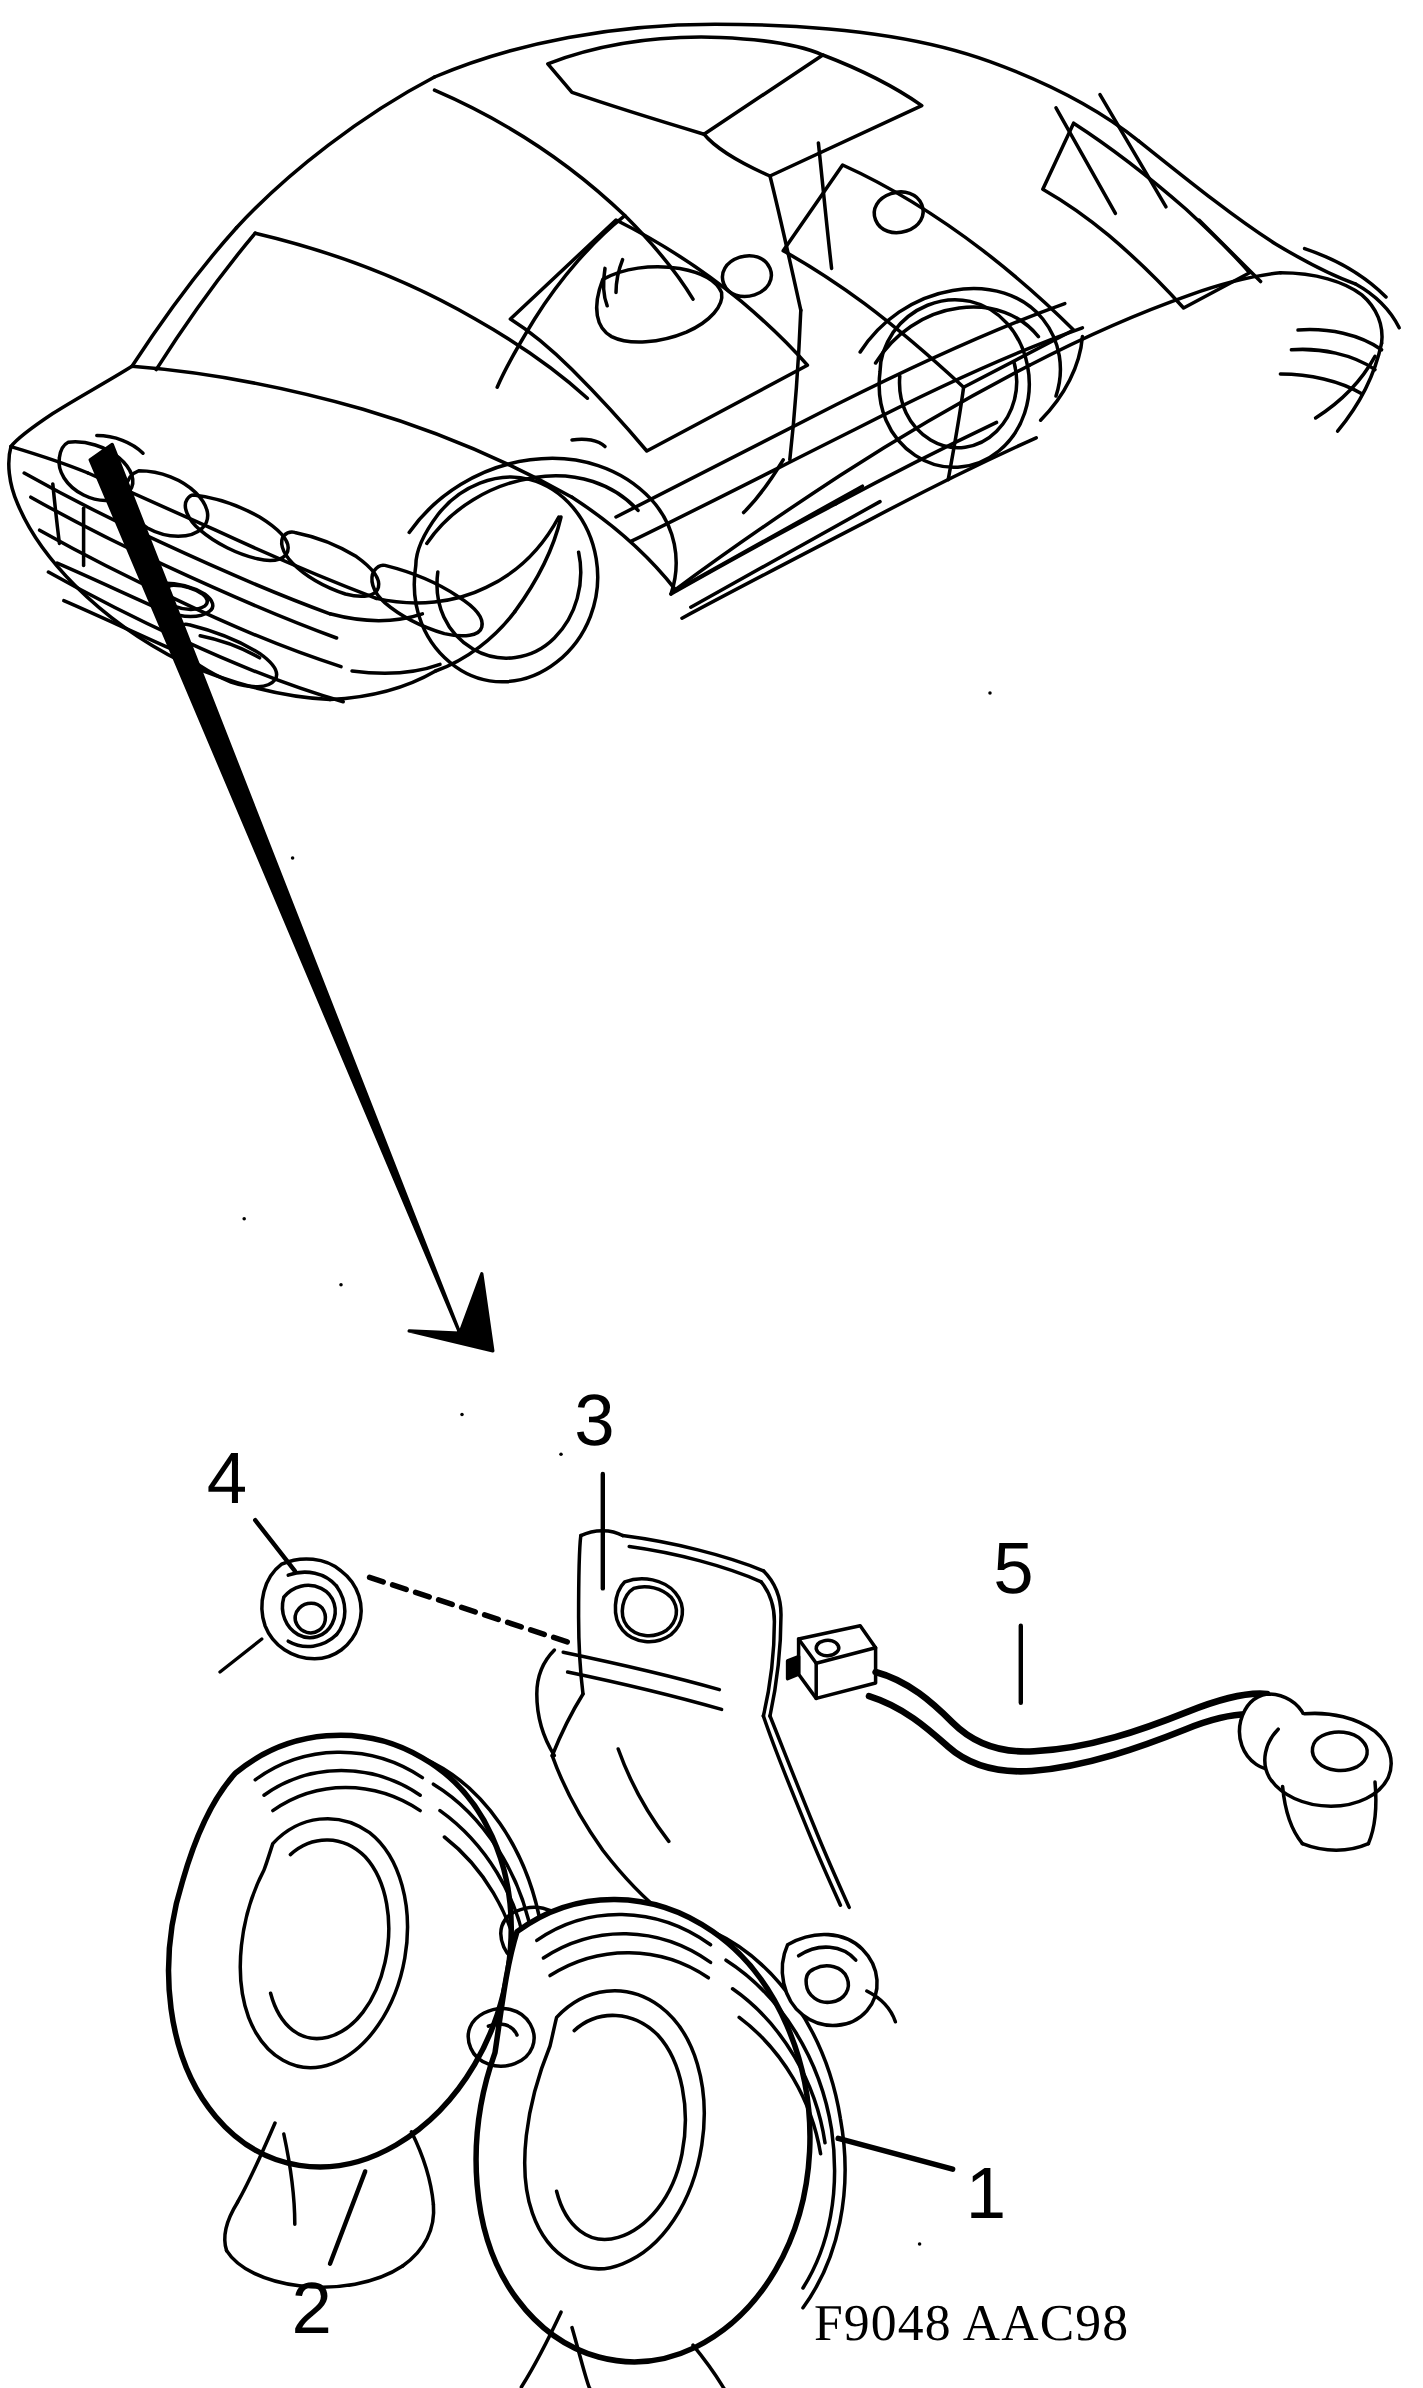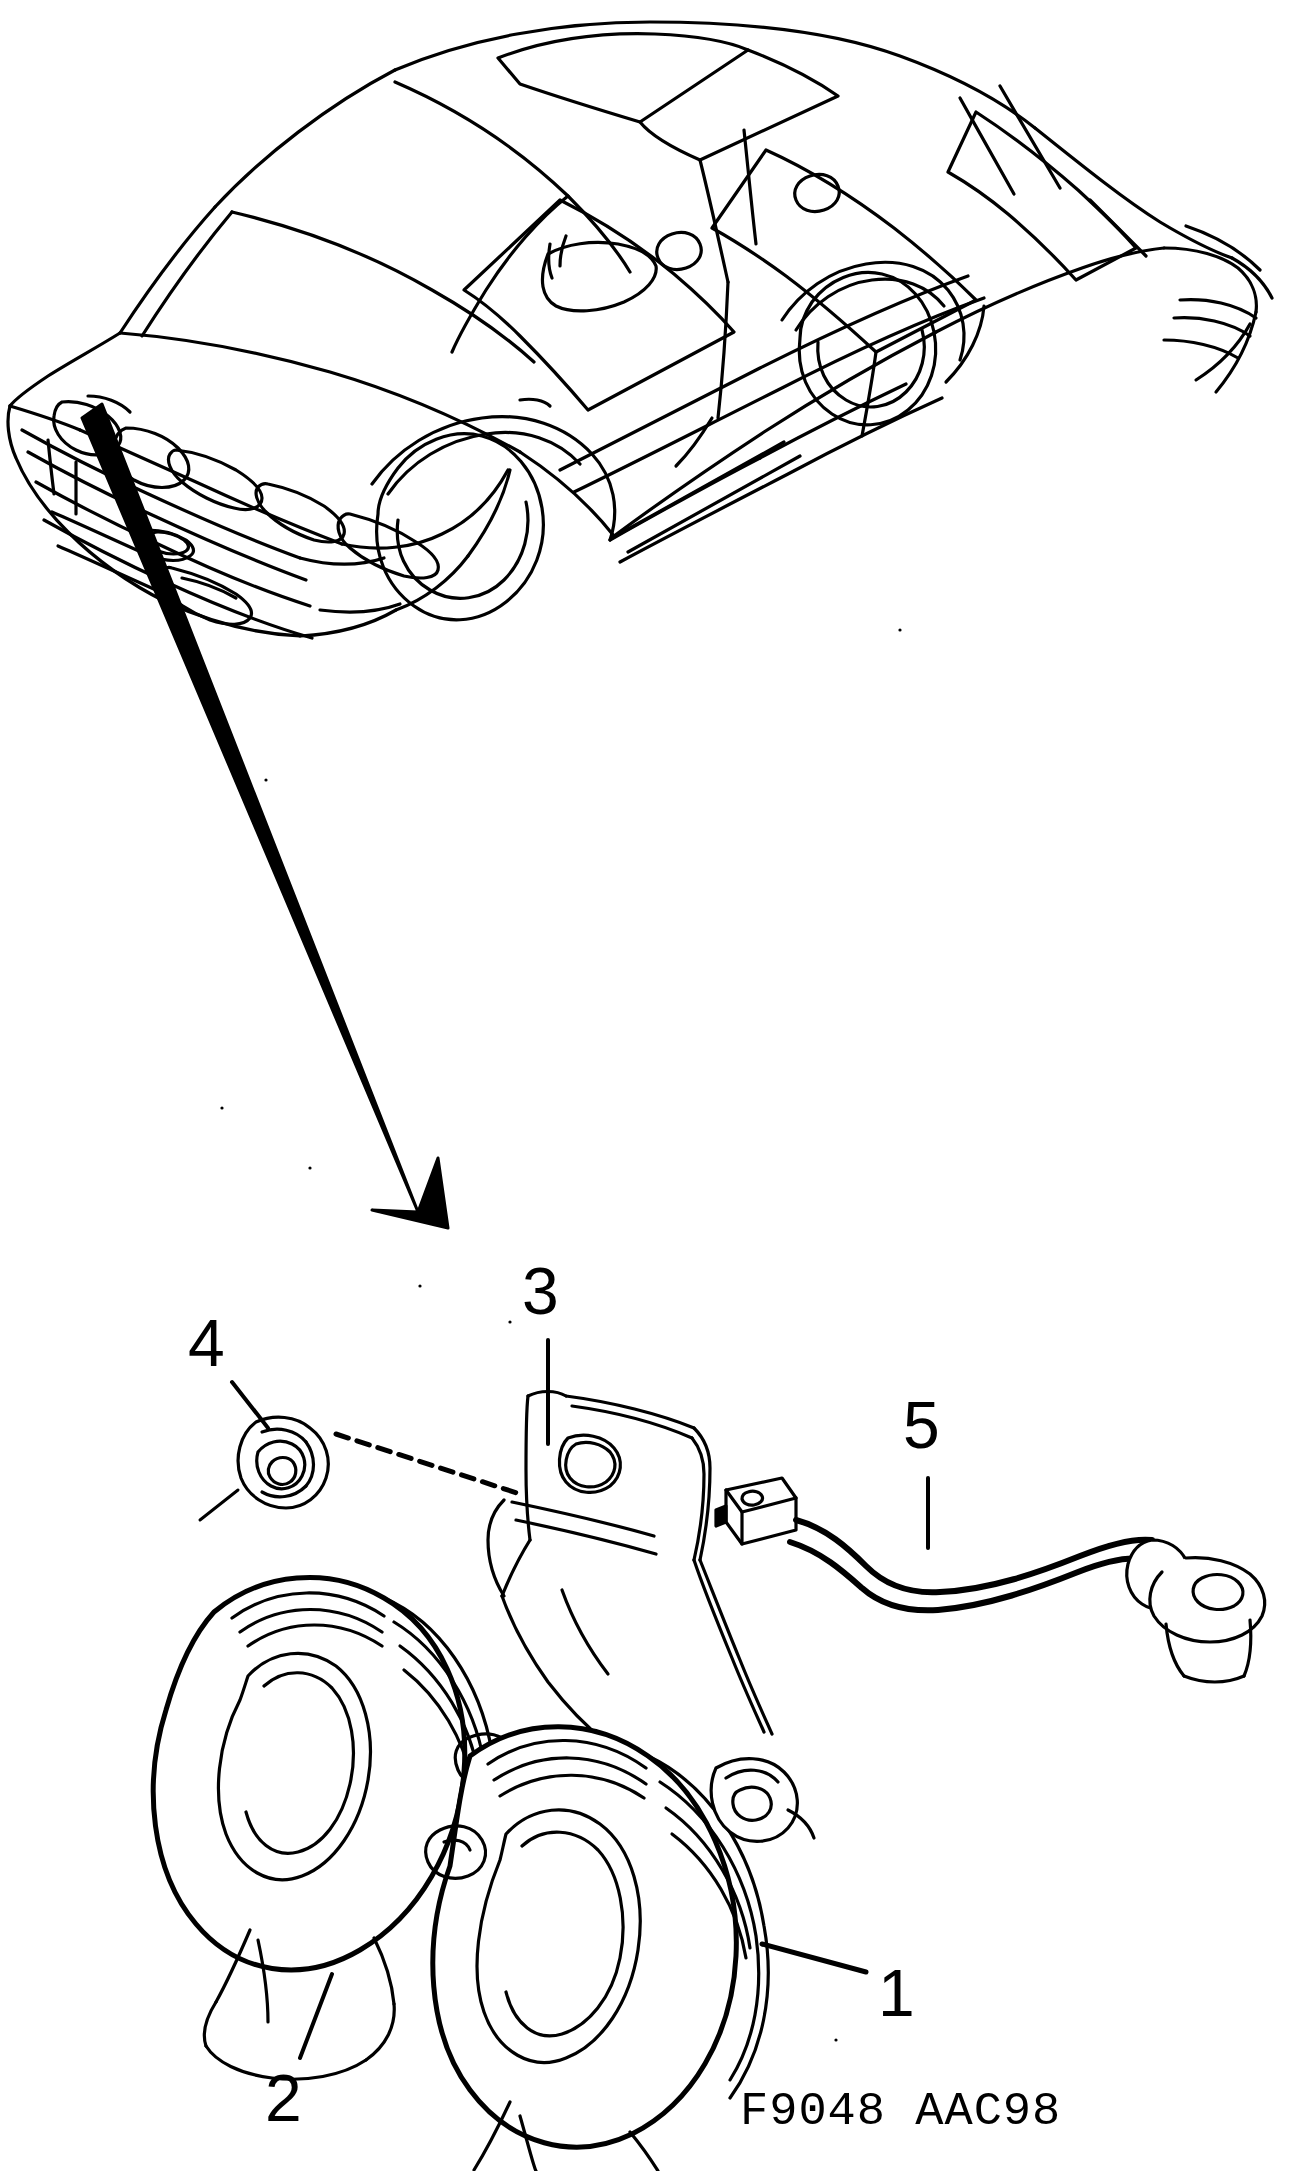--- a/index.html
+++ b/index.html
@@ -22,21 +22,21 @@
     position: absolute;
     left: 0;
     top: 0;
     width: 1294px;
     height: 2171px;
   }
   .caption-text {
     position: absolute;
     left: 740px;
     top: 2085px;
-    font-family: Liberation Mono, monospace;
+    font-family: Liberation Serif, serif;
     font-size: 47px;
     letter-spacing: 1px;
     color: #000000;
     white-space: nowrap;
   }
   
   .callout {
     position: absolute;
     font-family: "Liberation Sans", sans-serif;
     font-size: 66px;

